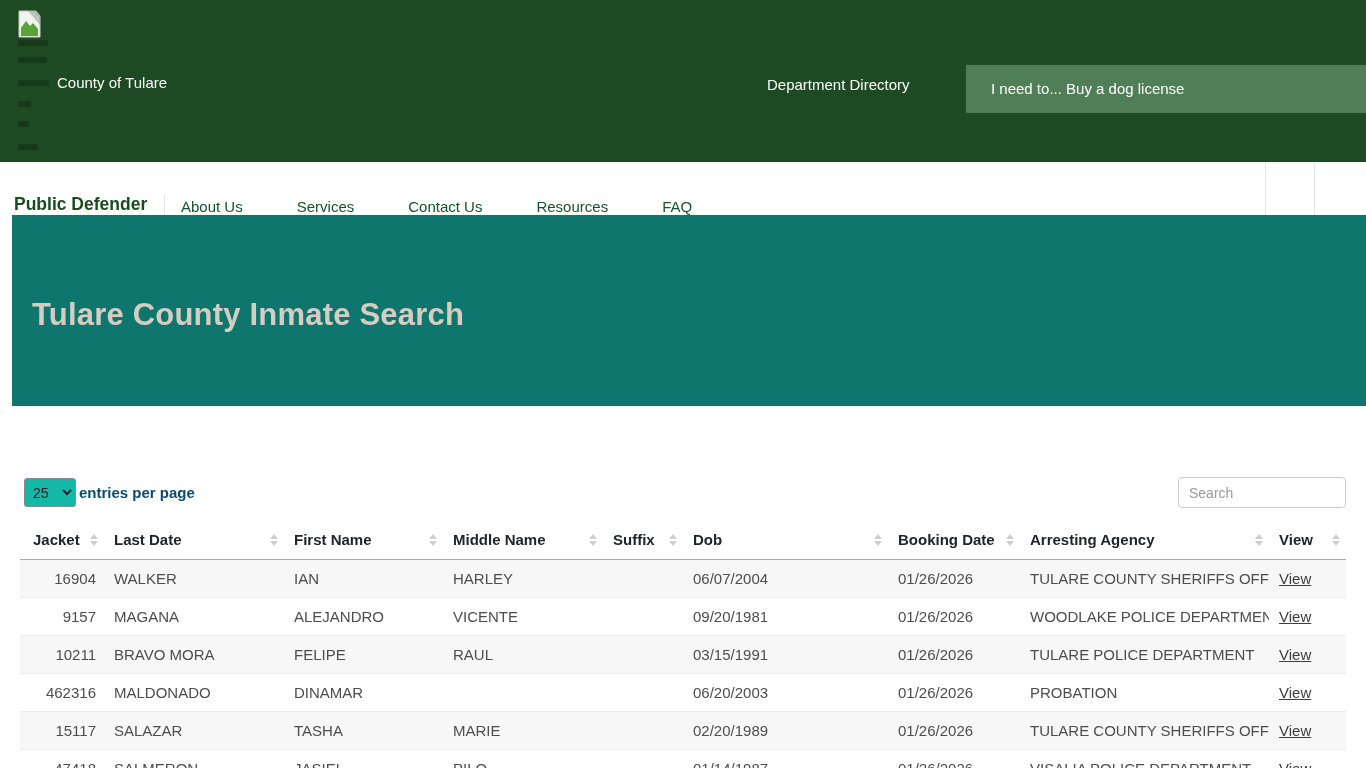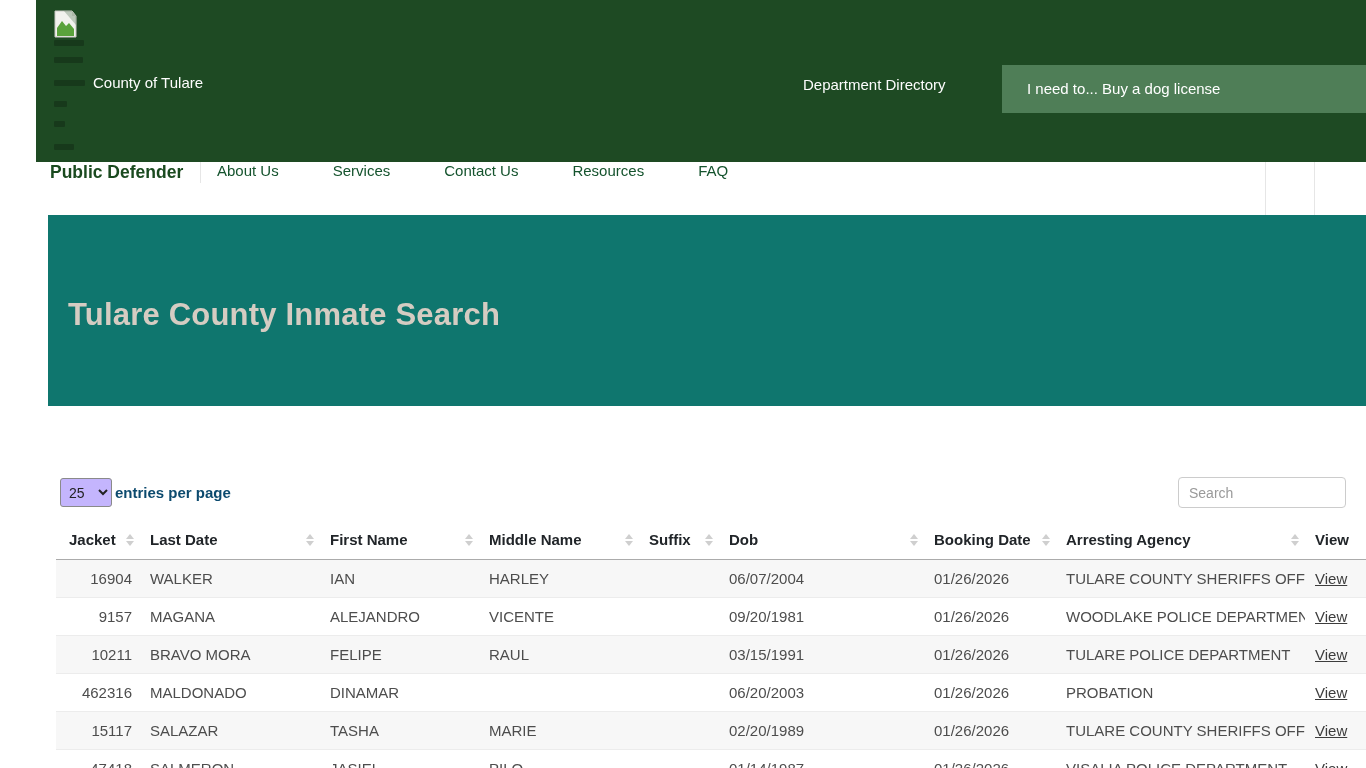--- a/index.html
+++ b/index.html
@@ -1,54 +1,54 @@
 <!DOCTYPE html>
 <html><head>
 <meta charset="utf-8">
 <style>
   * { margin:0; padding:0; box-sizing:border-box; }
   html,body { width:1366px; height:768px; overflow:hidden; background:#fff;
     font-family:"Liberation Sans", sans-serif; }
-  .page { position:relative; width:1366px; height:768px;padding-left:36px; }
+  .page { position:relative; width:1366px; height:768px; }
 
   
   .site-header { position:relative; width:100%; height:162px; background:#1e4a23; }
   .logo-icon { position:absolute; left:18px; top:10px; }
   .ghost-line { position:absolute; left:18px; height:6px; background:rgba(0,0,0,0.22); border-radius:1px; }
   .gl1 { top:40px;  width:30px; }
   .gl2 { top:57px;  width:29px; }
   .gl3 { top:80px;  width:31px; }
   .gl4 { top:101px; width:13px; }
   .gl5 { top:121px; width:11px; }
   .gl6 { top:144px; width:20px; }
   .site-name { position:absolute; left:57px; top:74px; color:#fdfdfd; font-size:15px; cursor:pointer; }
   .dept-dir { position:absolute; left:767px; top:76px; color:#fdfdfd; font-size:15px; cursor:pointer; }
   .i-need-to { position:absolute; left:966px; top:59px; width:400px; height:48px;
     background:#4f7e57; color:#fff; font-size:15px; line-height:48px; padding-left:25px; cursor:pointer;margin-top:6px; }
 
   
-  .main-nav { position:relative; width:100%; height:53px; background:#fff; display:flex; align-items:flex-start; }
+  .main-nav { position:relative; width:100%; height:53px; background:#fff; display:flex; align-items:flex-end; }
   .nav-brand { width:165px; border-right:1px solid #e6e6e6; display:flex; align-items:center;
     padding-left:14px; color:#1a4a1f; font-size:17.5px; font-weight:bold; cursor:pointer; }
   .nav-items { display:flex; align-items:center; padding-left:16px; gap:54px; }
   .nav-item { color:#14532d; font-size:15px; cursor:pointer; }
   .nav-right { position:absolute; right:0; top:0; height:53px; display:flex; }
   .nav-cell { height:53px; border-left:1px solid #e6e6e6; }
   .nav-cell.c1 { width:49px; }
   .nav-cell.c2 { width:52px; }
 
   
   .hero { width:100%; height:191px; background:#0f766e;margin-left:12px; }
   .hero h1 { padding:82px 0 0 20px; font-size:31px; font-weight:bold; color:#d5ccc2; letter-spacing:.2px; }
 
   
   .controls { margin:71px 20px 12px 24px; display:flex; justify-content:space-between; align-items:center; }
   .entries { display:flex; align-items:center; }
   .entries select { width:52px; height:29px; font-size:14px; color:#222; padding-left:4px;
-    border:1px solid #8a8a8a; border-radius:3px; background:#c4b5fd; }
+    border:1px solid #8a8a8a; border-radius:3px; background:#14b8a6; }
   .entries-label { font-size:15px; font-weight:bold; color:#0c4a6e; margin-left:3px; }
   .search-input { width:168px; height:31px; border:1px solid #ccc; border-radius:4px;
     font-size:14px; padding:0 10px; color:#333; }
   .search-input::placeholder { color:#9a9a9a; }
 
   
   table { width:1326px; margin:0 20px; border-collapse:collapse; table-layout:fixed; font-size:15px; }
   col.c-jacket {width:84px;} col.c-last {width:180px;} col.c-first {width:159px;}
   col.c-middle {width:160px;} col.c-suffix {width:80px;} col.c-dob {width:205px;}
   col.c-booking {width:132px;} col.c-agency {width:249px;} col.c-view {width:77px;}

